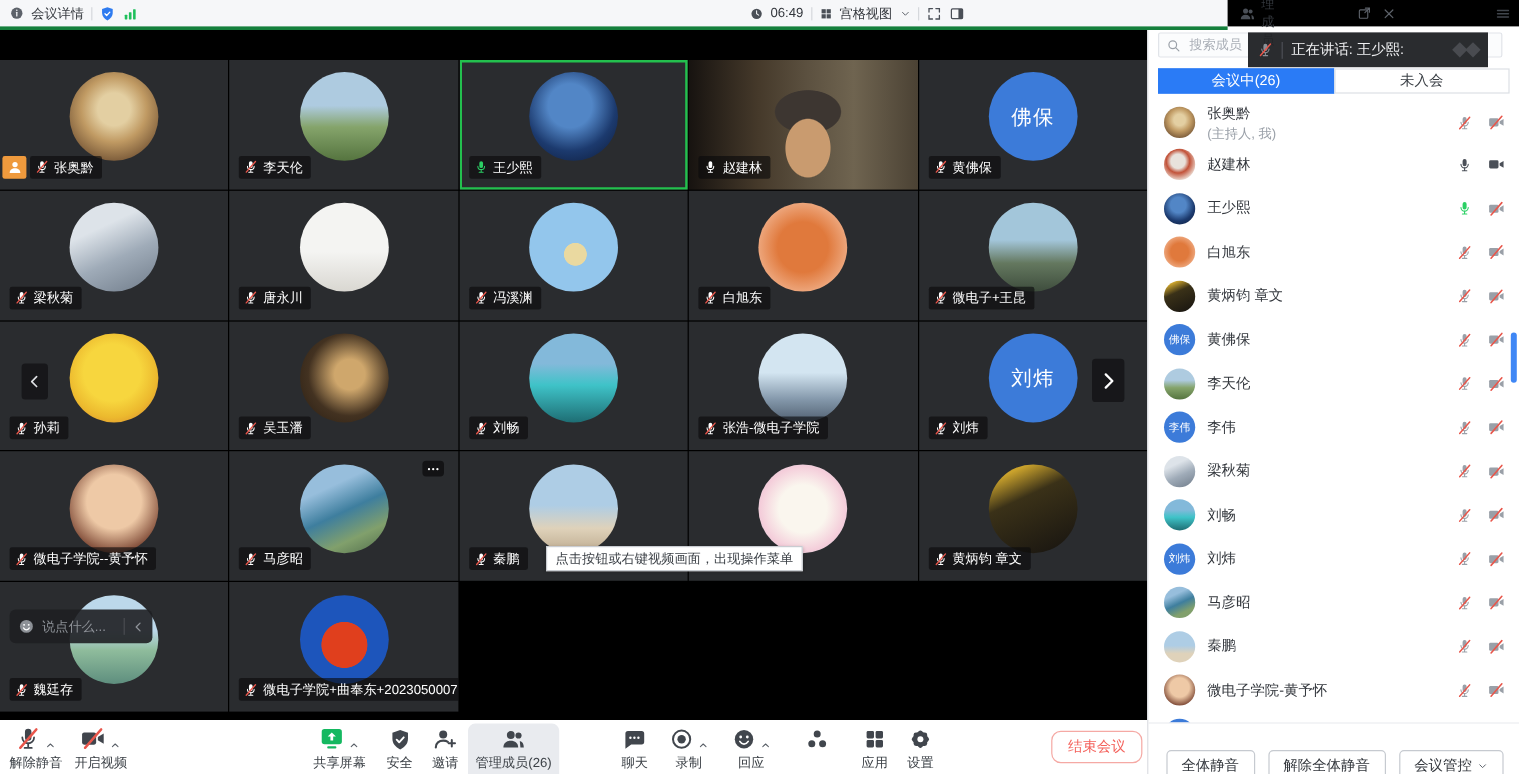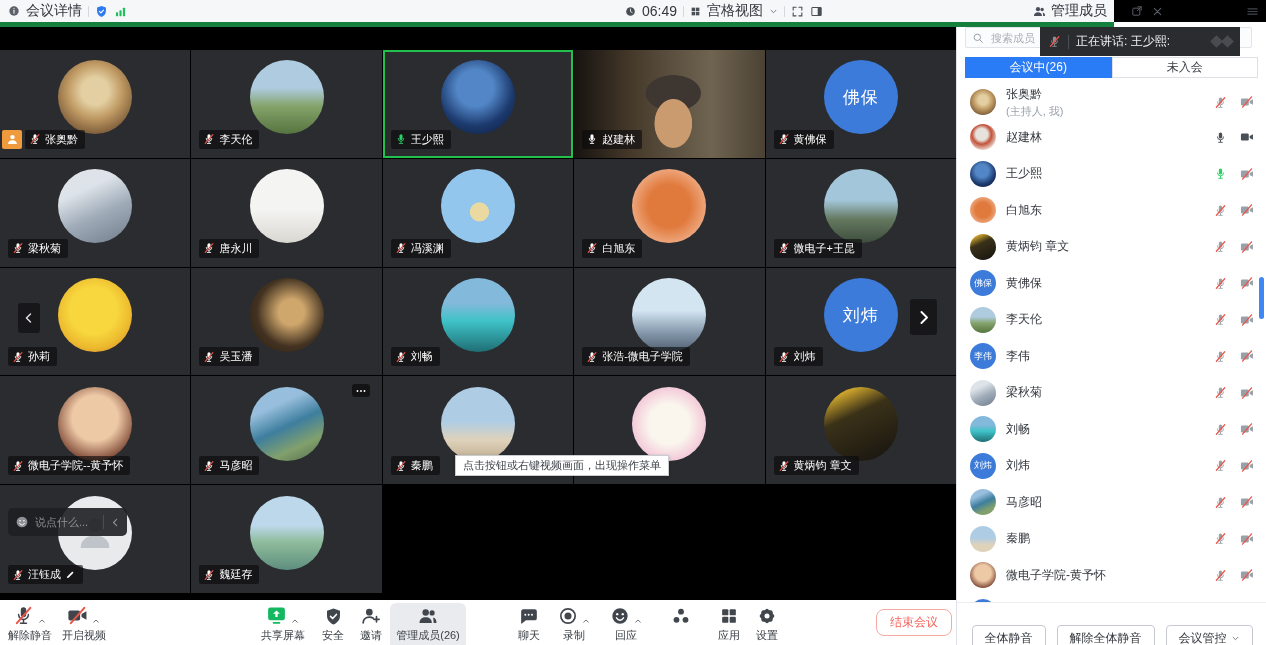--- a/index.html
+++ b/index.html
@@ -1,19 +1,19 @@
 <!DOCTYPE html>
 <html><head>
 <meta charset="utf-8">
 <style>
   html,body{margin:0;padding:0;width:1266px;height:645px;}
   body{position:relative;overflow:hidden;background:#000;font-family:"Liberation Sans","DejaVu Sans",sans-serif;}
   svg{display:block;}
   
-  .topbar{position:absolute;left:0;top:0;width:1114px;height:22px;background:#f6f7f9;border-bottom:5px solid #15803d;font-size:14px;color:#33373d;z-index:50;}
+  .topbar{position:absolute;left:0;top:0;width:1023px;height:22px;background:#f6f7f9;border-bottom:3px solid #15803d;font-size:11px;color:#33373d;z-index:50;}
   .tb-group{position:absolute;top:0;height:22px;display:flex;align-items:center;gap:6px;}
   .tb-left{left:8px;}
   .tb-mid{left:625px;}
   .tb-panel{left:1033px;gap:5px;}
   .tb-actions{left:1131px;gap:9px;}
   .tb-burger{left:1246px;}
   .vdiv{width:1px;height:11px;background:#d5d8dc;}
   
   .stage{position:absolute;left:0;top:22px;width:956px;height:578px;background:#000;}
   .grid{position:absolute;left:0;top:28px;width:956px;height:543px;display:grid;grid-template-columns:repeat(5,1fr);grid-template-rows:repeat(5,1fr);gap:1px;background:#000;}
@@ -452,55 +452,45 @@
               <path d="M12 2.6a3.1 3.1 0 0 1 3.1 3.1v5.2a3.1 3.1 0 0 1-6.2 0V5.7A3.1 3.1 0 0 1 12 2.6z" fill="#fff"></path>
               <path d="M6.4 10.9a5.6 5.6 0 0 0 11.2 0" fill="none" stroke="#fff" stroke-width="1.7" stroke-linecap="round"></path>
               <path d="M12 16.6v3.1M8.6 20.9h6.8" stroke="#fff" stroke-width="1.7" stroke-linecap="round"></path>
               <path d="M4.4 20.8L19.8 3.2" stroke="#e8564b" stroke-width="2.3" stroke-linecap="round"></path>
             </svg>
           </i>
           <span>黄炳钧 章文</span>
         </div>
       </div>
       <div class="cell">
-        <div class="avatar" style="background: rgb(233, 234, 236);">
-          <svg width="42" height="42" viewBox="0 0 24 24">
-            <circle cx="12" cy="7.6" r="4.1" fill="#bfc4ca"></circle>
-            <path d="M3.8 20.5c0-4.6 3.6-7.1 8.2-7.1s8.2 2.5 8.2 7.1z" fill="#bfc4ca"></path>
-          </svg>
-        </div>
-        <div class="pill">
-          <i>
-            <svg width="12" height="12" viewBox="0 0 24 24">
-              <path d="M12 2.6a3.1 3.1 0 0 1 3.1 3.1v5.2a3.1 3.1 0 0 1-6.2 0V5.7A3.1 3.1 0 0 1 12 2.6z" fill="#fff"></path>
-              <path d="M6.4 10.9a5.6 5.6 0 0 0 11.2 0" fill="none" stroke="#fff" stroke-width="1.7" stroke-linecap="round"></path>
-              <path d="M12 16.6v3.1M8.6 20.9h6.8" stroke="#fff" stroke-width="1.7" stroke-linecap="round"></path>
-              <path d="M4.4 20.8L19.8 3.2" stroke="#e8564b" stroke-width="2.3" stroke-linecap="round"></path>
-            </svg>
-          </i>
-          <span>汪钰成</span>
-          <i>
-            <svg width="11" height="11" viewBox="0 0 24 24">
-              <path d="M4.2 19.8l.9-3.6L15.9 5.4l2.7 2.7L7.8 18.9z" fill="#fff"></path>
-            </svg>
-          </i>
-        </div>
-      </div>
-      <div class="cell">
         <div class="avatar" style="background: linear-gradient(rgb(188, 216, 234) 0px, rgb(188, 216, 234) 40%, rgb(143, 188, 156) 62%, rgb(94, 142, 126) 100%);"></div>
         <div class="pill">
           <i>
             <svg width="12" height="12" viewBox="0 0 24 24">
               <path d="M12 2.6a3.1 3.1 0 0 1 3.1 3.1v5.2a3.1 3.1 0 0 1-6.2 0V5.7A3.1 3.1 0 0 1 12 2.6z" fill="#fff"></path>
               <path d="M6.4 10.9a5.6 5.6 0 0 0 11.2 0" fill="none" stroke="#fff" stroke-width="1.7" stroke-linecap="round"></path>
               <path d="M12 16.6v3.1M8.6 20.9h6.8" stroke="#fff" stroke-width="1.7" stroke-linecap="round"></path>
               <path d="M4.4 20.8L19.8 3.2" stroke="#e8564b" stroke-width="2.3" stroke-linecap="round"></path>
             </svg>
           </i>
           <span>魏廷存</span>
+        </div>
+      </div>
+      <div class="cell">
+        <div class="avatar" style="background: radial-gradient(circle at 50% 56%, rgb(224, 63, 29) 0px, rgb(224, 63, 29) 34%, rgb(29, 85, 187) 35%, rgb(29, 85, 187) 100%);"></div>
+        <div class="pill">
+          <i>
+            <svg width="12" height="12" viewBox="0 0 24 24">
+              <path d="M12 2.6a3.1 3.1 0 0 1 3.1 3.1v5.2a3.1 3.1 0 0 1-6.2 0V5.7A3.1 3.1 0 0 1 12 2.6z" fill="#fff"></path>
+              <path d="M6.4 10.9a5.6 5.6 0 0 0 11.2 0" fill="none" stroke="#fff" stroke-width="1.7" stroke-linecap="round"></path>
+              <path d="M12 16.6v3.1M8.6 20.9h6.8" stroke="#fff" stroke-width="1.7" stroke-linecap="round"></path>
+              <path d="M4.4 20.8L19.8 3.2" stroke="#e8564b" stroke-width="2.3" stroke-linecap="round"></path>
+            </svg>
+          </i>
+          <span>微电子学院+曲奉东+2023050007</span>
         </div>
       </div>
     </div>
   <div class="nav nav-l">
       <span>
         <svg width="14" height="14" viewBox="0 0 24 24">
           <path d="M14.6 5L7.6 12l7 7" fill="none" stroke="#dfe1e4" stroke-width="2.4" stroke-linecap="round" stroke-linejoin="round"></path>
         </svg>
       </span>
     </div>

